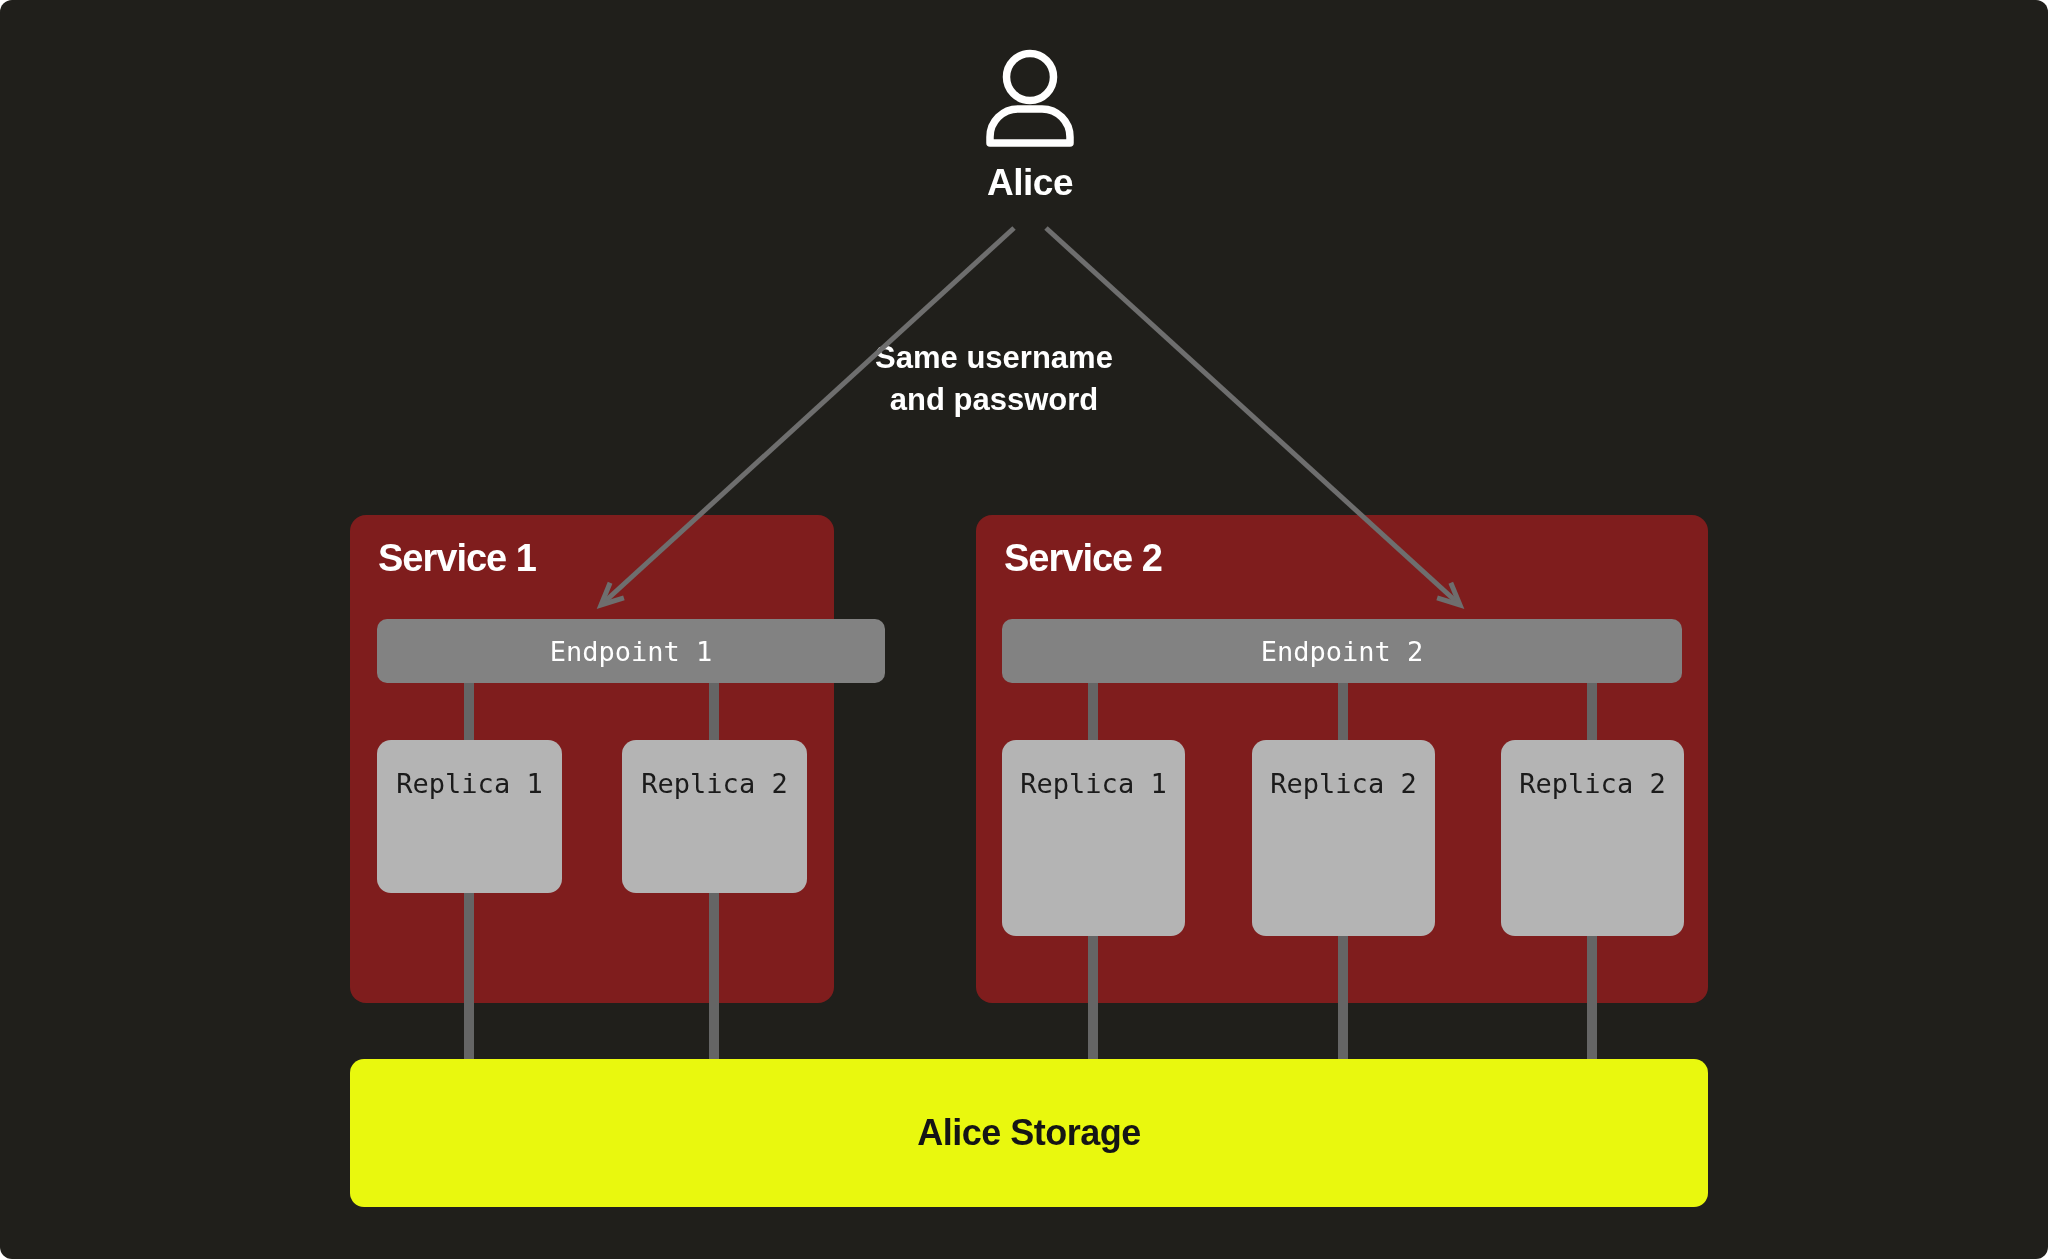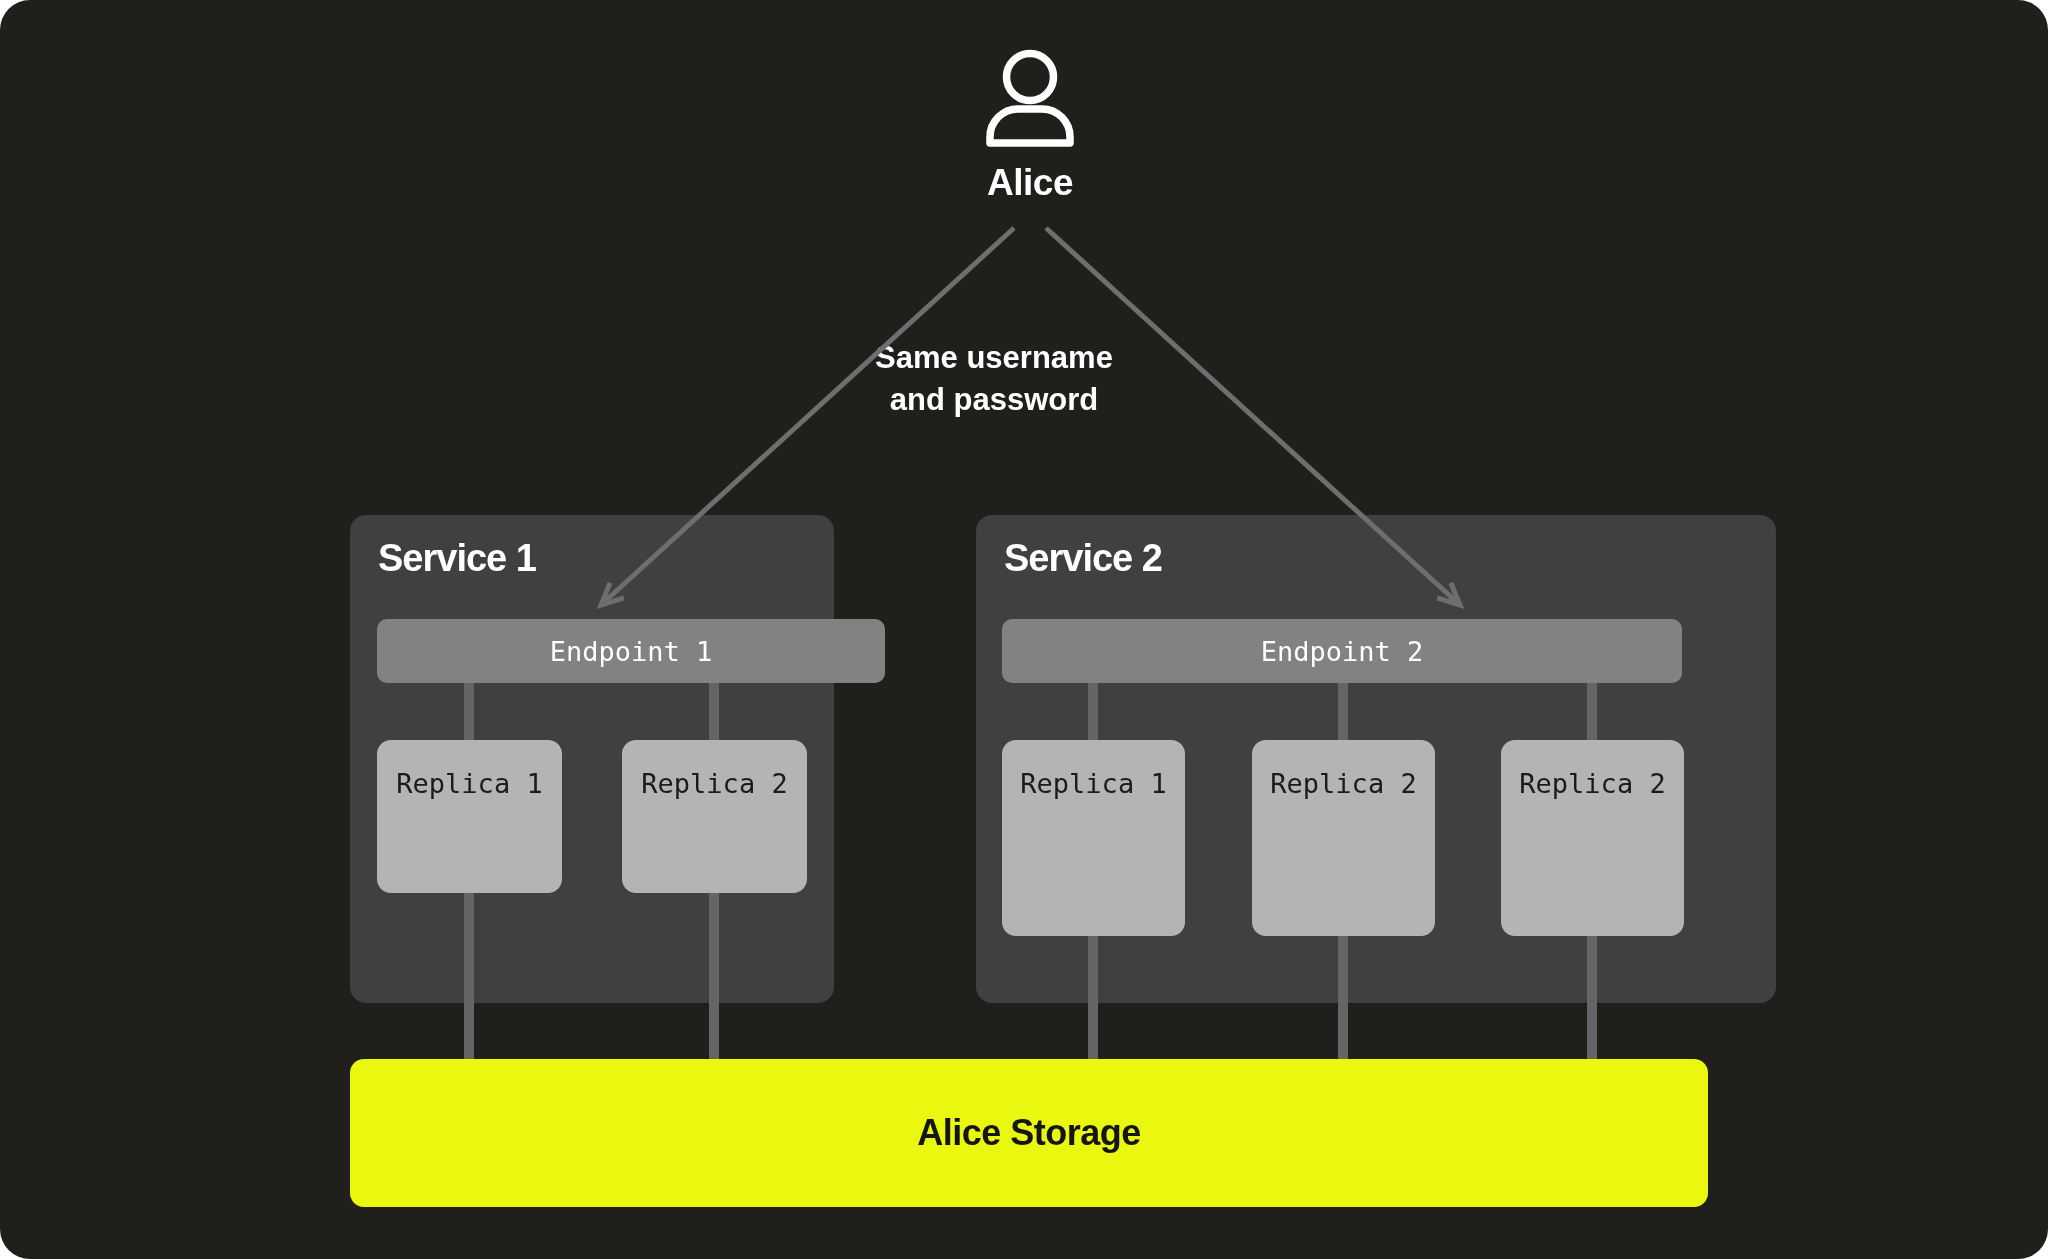--- a/index.html
+++ b/index.html
@@ -1,39 +1,39 @@
 <!DOCTYPE html>
 <html><head>
 <meta charset="utf-8">
 <style>
   html,body{margin:0;padding:0;background:#ffffff;}
   .canvas{
     position:relative;
     width:2048px;height:1259px;
     background:#201F1B;
-    border-radius:30px;
+    border-radius:12px;
     overflow:hidden;
     font-family:"Liberation Sans", sans-serif;
   }
   
   .user-icon{position:absolute;left:980px;top:36px;width:100px;height:112px;z-index:2;}
   .user-label{
     position:absolute;left:830px;top:162px;width:400px;
     text-align:center;color:#ffffff;font-size:37px;font-weight:bold;letter-spacing:-0.5px;z-index:2;
   }
   .auth-note{
     position:absolute;left:744px;top:337px;width:500px;
     text-align:center;color:#ffffff;font-size:31px;font-weight:bold;line-height:42px;z-index:2;
   }
   
   .arrows{position:absolute;left:0;top:0;width:2048px;height:1259px;z-index:3;pointer-events:none;}
   
-  .panel{position:absolute;top:515px;height:488px;background:#404040;border-radius:16px;}
+  .panel{position:absolute;top:515px;height:488px;background:#7f1d1d;border-radius:16px;}
   .panel.s1{left:350px;width:484px;}
-  .panel.s2{left:976px;width:800px;}
+  .panel.s2{left:976px;width:732px;}
   .panel-title{
     position:absolute;left:28px;top:22px;z-index:2;
     color:#ffffff;font-size:38px;font-weight:bold;letter-spacing:-1px;
   }
   .endpoint{
     position:absolute;top:104px;height:64px;z-index:2;
     background:#828282;border-radius:10px;
     display:flex;align-items:center;justify-content:center;
     color:#ffffff;font-family:"DejaVu Sans Mono", monospace;font-size:27px;
   }

